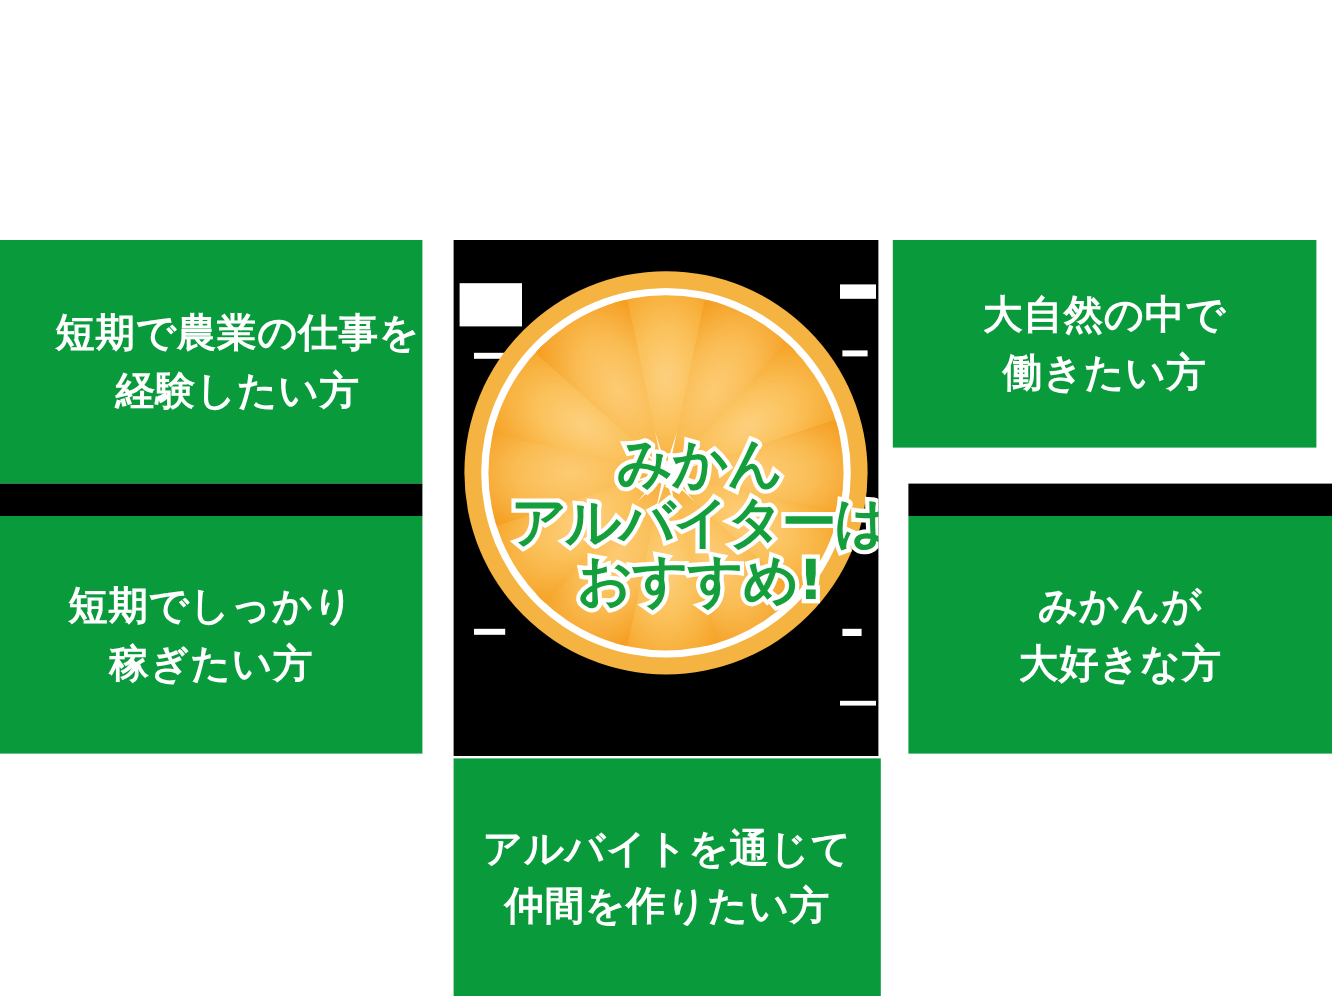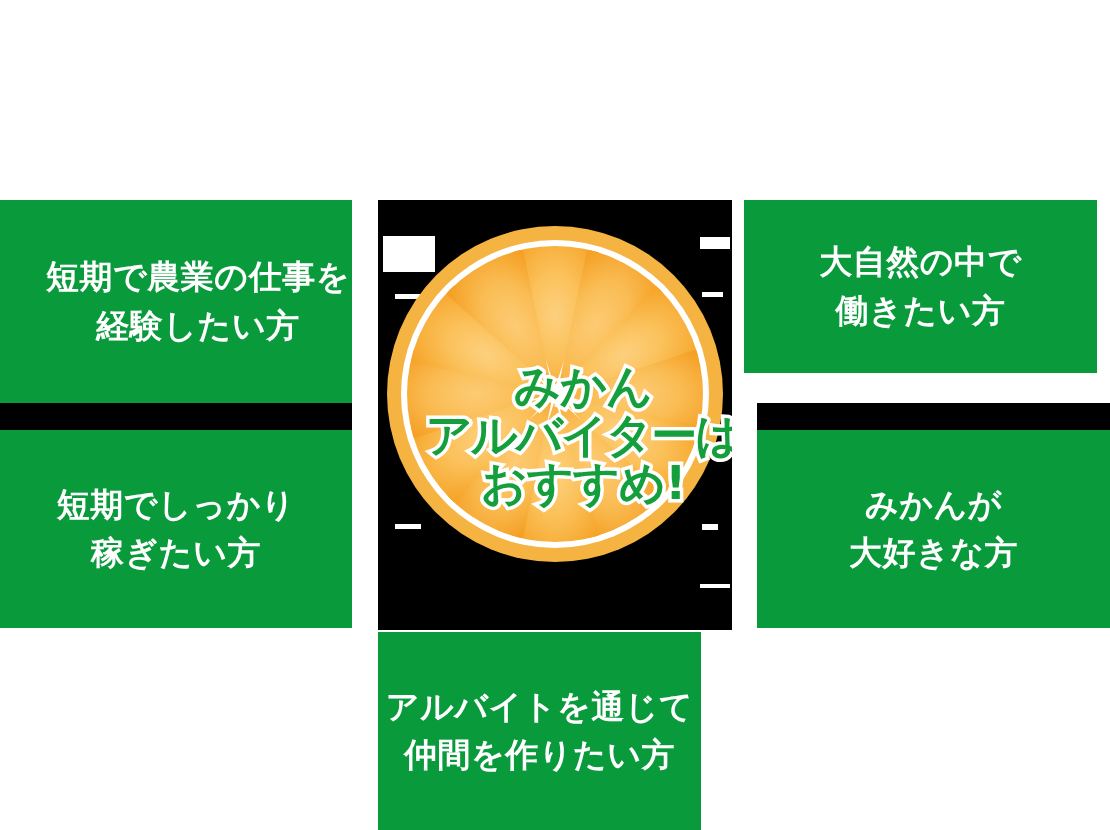--- a/index.html
+++ b/index.html
@@ -23,21 +23,21 @@
     font-size:33px;
     line-height:1.47;
     text-align:center;
     letter-spacing:0.5px;
     white-space:pre-line;
     font-family:"DejaVu Sans","Liberation Sans",sans-serif;
   }
 
   
   #panel-top      {left:378px;top:0px;   width:354px;height:198px;}
-  #panel-bottom   {left:378px;top:632px; width:323px;height:198px;}
+  #panel-bottom   {left:378px;top:632px; width:356px;height:198px;}
   #panel-left-top {left:0px;  top:200px; width:352px;height:203px;padding-left:44px;}
   #panel-left-bot {left:0px;  top:430px; width:352px;height:198px;}
   #panel-right-top{left:744px;top:200px; width:353px;height:173px;}
   #panel-right-bot{left:757px;top:430px; width:353px;height:198px;}
 
   
   .gapband{position:absolute;background:#000000;}
   #gap-left  {left:0px;  top:403px;width:352px;height:27px;}
   #gap-right {left:757px;top:403px;width:353px;height:27px;}
 

